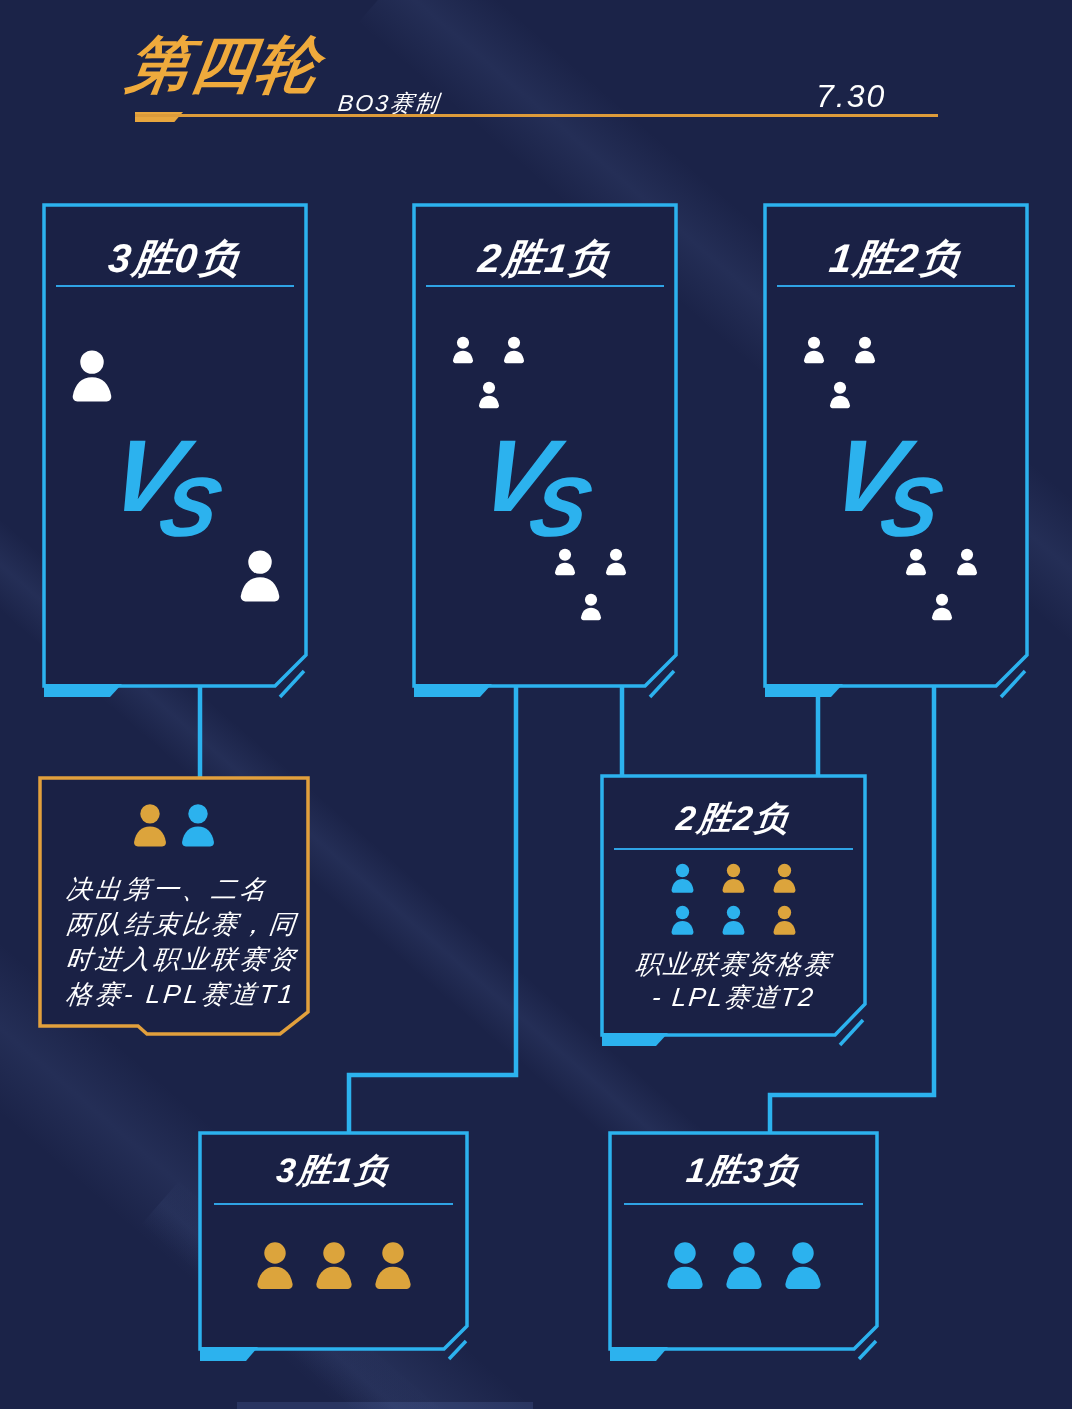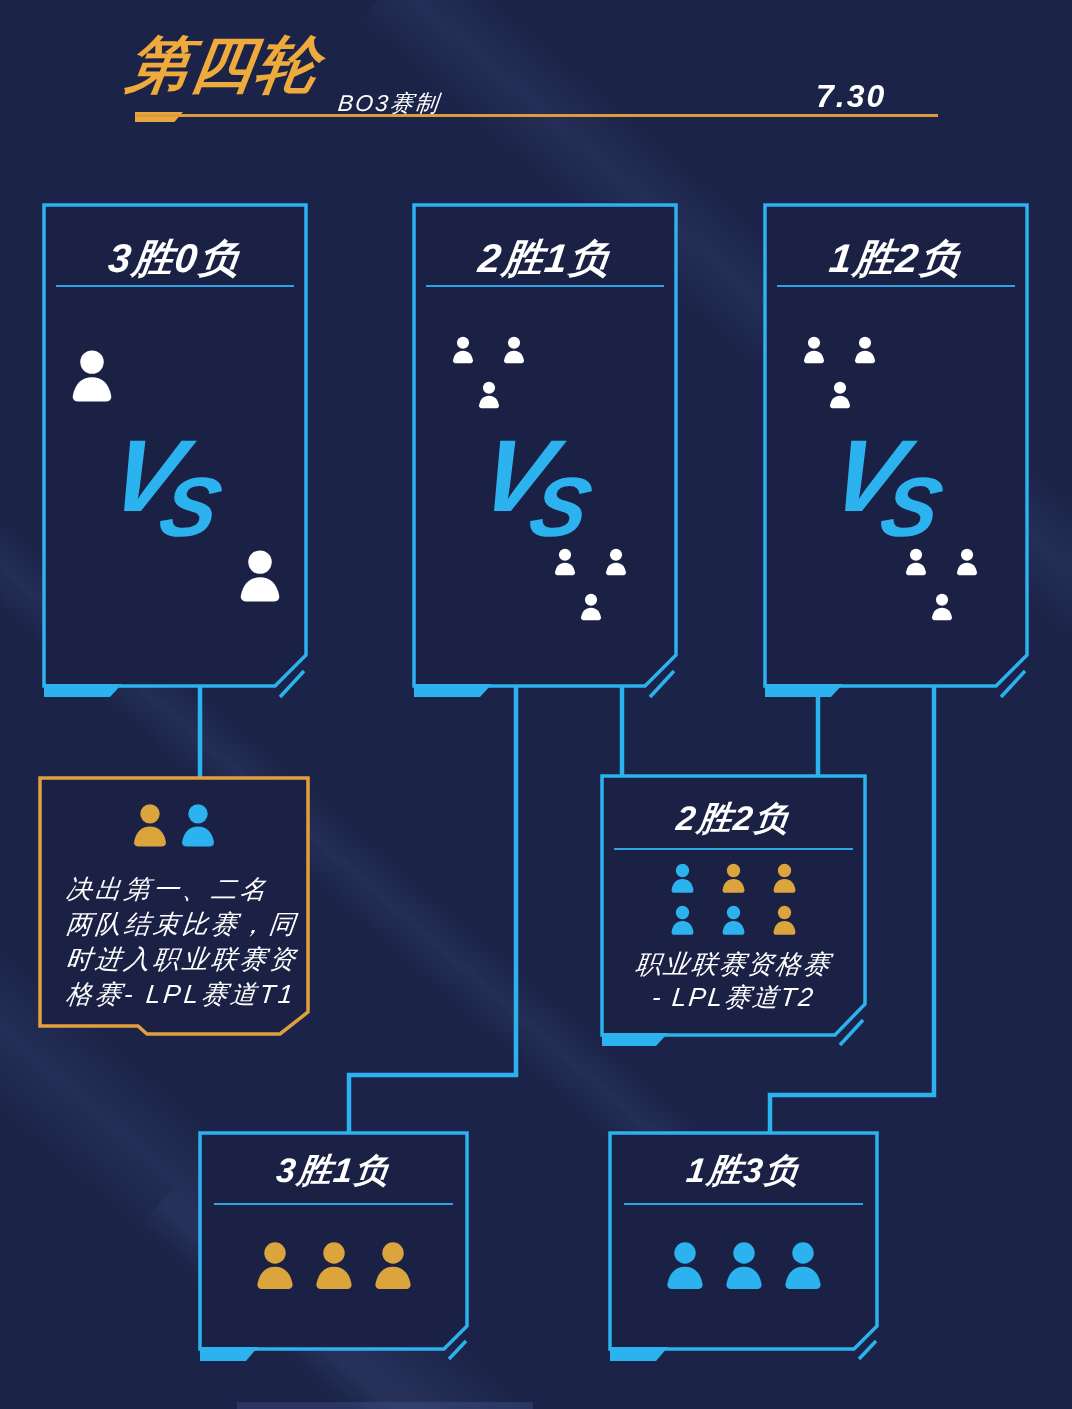--- a/index.html
+++ b/index.html
@@ -22,21 +22,21 @@
     position:absolute;left:128px;top:34px;margin:0;
     font-size:62px;line-height:1;font-weight:900;font-style:italic;
     color:#efaa3c;letter-spacing:2px;transform:skewX(-8deg);
   }
   .fmt{
     position:absolute;left:338px;top:88px;
     font-size:23px;font-style:italic;letter-spacing:2px;color:#fff;transform:skewX(-6deg);
   }
   .date{
     position:absolute;left:816px;top:78px;
-    font-size:32px;font-weight:bold;font-style:italic;letter-spacing:2px;color:#fff;
+    font-size:32px;font-weight:normal;font-style:italic;letter-spacing:2px;color:#fff;
   }
   .rule-line{position:absolute;left:135px;top:114px;width:803px;height:3px;background:#dd9b3a;}
   .rule-bar{position:absolute;left:135px;top:112px;width:48px;height:10px;background:#e8a63e;
       clip-path:polygon(0 0,100% 0,82% 100%,0 100%);}
   
   .box{position:absolute;}
   .frame{position:absolute;left:0;top:0;overflow:visible;}
   .frame .outline{fill:#1a2145;stroke:#2cb2ee;stroke-width:3.5;}
   .frame .accent{fill:#2cb2ee;stroke:none;}
   .frame .dash{fill:none;stroke:#2cb2ee;stroke-width:3.5;}

